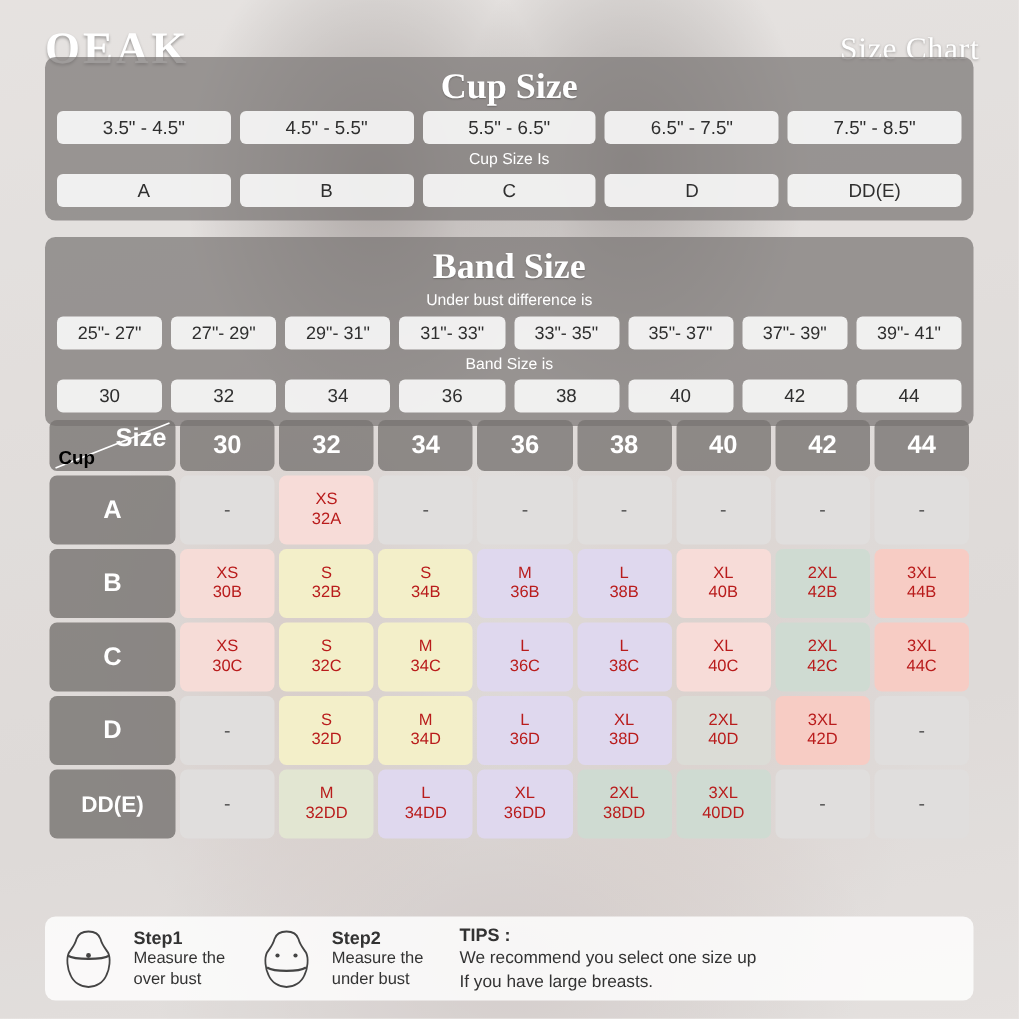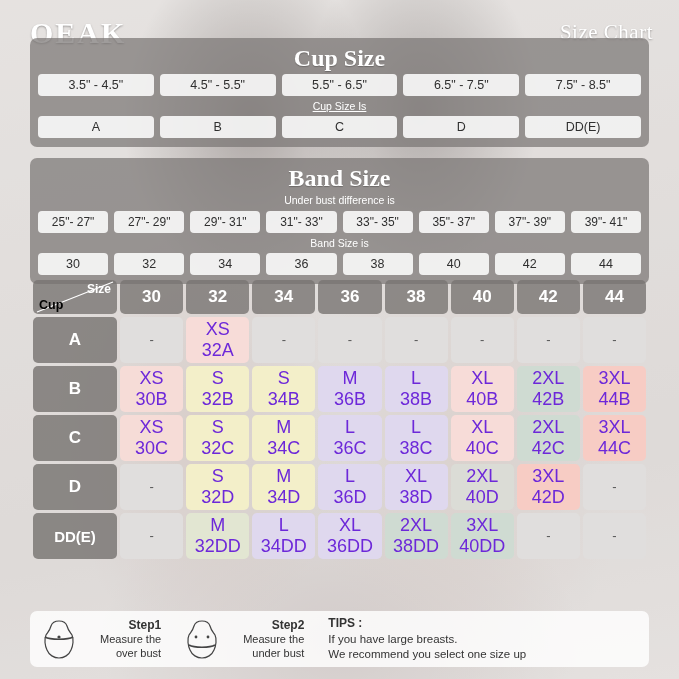--- a/index.html
+++ b/index.html
@@ -71,52 +71,52 @@
   .matrix{
     position:absolute;left:30px;top:277px;width:619px;
   }
   table{border-collapse:separate;border-spacing:3px;width:619px;table-layout:fixed;}
   td,th{padding:0;}
   .hdr-corner{
     width:84px;height:34px;background:rgba(120,116,114,.8);border-radius:5px;
     position:relative;
   }
   .hdr-corner .c-size{
-    position:absolute;right:6px;top:2px;color:#fff;font-size:12px;font-weight:bold;
+    position:absolute;right:6px;top:2px;color:#fff;font-size:17px;font-weight:bold;
   }
   .hdr-corner .c-cup{
     position:absolute;left:6px;bottom:2px;color:#000000;font-size:12.5px;font-weight:bold;
   }
   .hdr-corner .c-slash{
     position:absolute;left:0;top:0;width:100%;height:100%;
   }
   .col-head{
     height:34px;background:rgba(120,116,114,.8);border-radius:5px;
     color:#ffffff;font-weight:bold;font-size:17px;text-align:center;
   }
   .row-head{
     width:84px;height:46px;background:rgba(120,116,114,.82);border-radius:5px;
     color:#ffffff;font-weight:bold;font-size:17px;text-align:center;
     vertical-align:middle;
   }
   .cellbox{
     height:46px;border-radius:5px;text-align:center;vertical-align:middle;
-    font-size:18px;line-height:1.15;color:#6d28d9;
+    font-size:11px;line-height:1.15;color:#b91c1c;
   }
   .cellbox .l1{display:block;font-weight:normal;}
   .cellbox .l2{display:block;font-weight:normal;}
   .cellbox.empty{color:#555;font-size:13px;}
 
   
   .footer{
     position:absolute;left:30px;top:611px;width:619px;height:56px;
     background:rgba(255,255,255,.82);border-radius:7px;
     display:flex;align-items:center;box-sizing:border-box;padding:6px 12px;
   }
-  .step{display:flex;align-items:center;gap:24px;margin-right:24px;text-align:right;}
+  .step{display:flex;align-items:center;gap:13px;margin-right:24px;}
   .step .txt{font-size:11px;line-height:1.25;color:#333;}
   .step .txt b{font-size:12px;display:block;}
   .tips{font-size:11.5px;line-height:1.35;color:#333;}
   .tips b{font-size:12px;}
   svg{display:block;}
 </style>
 </head>
 <body>
 
 <div id="photo"></div>
@@ -128,21 +128,21 @@
 
   <div class="panel" style="top:38px;">
     <div class="panel-title">Cup Size</div>
     <div class="row">
       <div class="cell">3.5" - 4.5"</div>
       <div class="cell">4.5" - 5.5"</div>
       <div class="cell">5.5" - 6.5"</div>
       <div class="cell">6.5" - 7.5"</div>
       <div class="cell">7.5" - 8.5"</div>
     </div>
-    <div class="panel-sub" style="margin:4px 0 4px;text-decoration:underline;">Cup Size Is</div>
+    <div class="panel-sub" style="margin:4px 0 4px;">Cup Size Is</div>
     <div class="row">
       <div class="cell">A</div>
       <div class="cell">B</div>
       <div class="cell">C</div>
       <div class="cell">D</div>
       <div class="cell">DD(E)</div>
     </div>
   </div>
 
   <div class="panel" style="top:158px;">
@@ -357,18 +357,18 @@
         <circle cx="23" cy="19" r="1.4" fill="#444"></circle>
       </svg>
       <div class="txt">
         <b>Step2</b>
         <span>Measure the<br>under bust</span>
       </div>
     </div>
 
     <div class="tips">
       <b>TIPS :</b>
+      <div>We recommend you select one size up</div>
       <div>If you have large breasts.</div>
-      <div>We recommend you select one size up</div>
     </div>
   </div>
 
 </div>
 
 </body></html>

